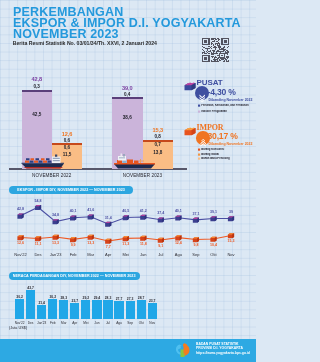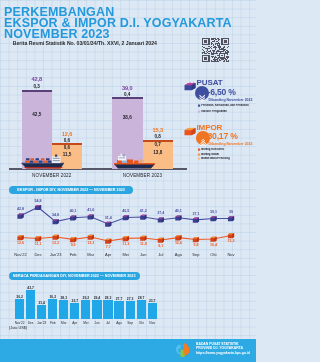--- a/index.html
+++ b/index.html
@@ -12,21 +12,21 @@
   }
   .grid {
     position:absolute; left:0; top:0; width:256px; height:339px;
     background-image:
       linear-gradient(to right, rgba(140,175,215,.20) 1px, transparent 1px),
       linear-gradient(to bottom, rgba(140,175,215,.20) 1px, transparent 1px);
     background-size:8.6px 8.6px;
     pointer-events:none;
   }
   
-  .hdr { position:absolute; left:4px; top:6.5px; width:250px; }
+  .hdr { position:absolute; left:13px; top:6.5px; width:250px; }
   .hdr .l { color:#2499dc; font-weight:bold; font-size:12.5px; line-height:11.2px;
             letter-spacing:0.17px; display:block; white-space:nowrap; }
   .sub { position:absolute; left:12.8px; top:39.5px; font-size:5.2px; color:#2c2c2c;
          font-weight:bold; letter-spacing:-0.03px; white-space:nowrap; }
   .qr { position:absolute; left:202px; top:38px; width:26px; height:20px; }
   
     .axis { position:absolute; left:9px; top:168.4px; width:178px; height:1.3px; background:#57576a; }
   .bar { position:absolute; bottom:0; }
   .grp-label { position:absolute; font-size:4.6px; color:#25252e; letter-spacing:.12px;
                text-align:center; white-space:nowrap; }
@@ -159,35 +159,35 @@
 </div>
 <div class="stat-title" style="left:196.5px;top:77.5px;color:#3f4fa0;">PUSAT</div>
 <div class="circ" style="left:195px;top:86px;width:14px;height:14px;background:#3f4fa0;"></div>
 <div style="position:absolute;left:198.8px;top:88.8px;width:6.4px;height:8.4px;">
 <svg viewBox="0 0 16 21" width="6.4" height="8.4">
   <path d="M8 7.5 L1.2 1.5 L1.2 4.8 L8 10.8 L14.8 4.8 L14.8 1.5 Z" fill="#fff"></path>
   <path d="M8 13.2 L1.2 7.2 L1.2 10.5 L8 16.5 L14.8 10.5 L14.8 7.2 Z" fill="#fff"></path>
   <path d="M8 18.9 L3.6 15 L3.6 17.1 L8 21 L12.4 17.1 L12.4 15 Z" fill="#fff"></path>
 </svg>
 </div>
-<div class="stat-val" style="left:207.5px;top:87.4px;color:#3f4fa0;">-6,50 %</div>
+<div class="stat-val" style="left:207.5px;top:87.4px;color:#3f4fa0;">-4,30 %</div>
 <div class="stat-note" style="left:208.5px;top:97.8px;color:#3f4fa0;">Dibanding November 2022</div>
 <div class="lgd" style="left:197.6px;top:104.1px;color:#1f1f2c;"><i style="background:#3f4fa0;"></i><span>Pertanian, Kehutanan, dan Perikanan</span></div>
 <div class="lgd" style="left:197.6px;top:109.6px;color:#1f1f2c;"><i style="background:#cbb4da;"></i><span>Industri Pengolahan</span></div>
 
 <div style="position:absolute;left:183.5px;top:121.5px;width:12px;height:9px;">
 <svg viewBox="0 0 24 18" width="12" height="9">
   <path d="M1 6.5 L9 2 L23 2 L23 12 L15 16.5 L1 16.5 Z" fill="#e8531e"></path>
   <path d="M1 6.5 L9 2 L23 2 L15 6.5 Z" fill="#f5943c"></path>
   <path d="M15 6.5 L23 2 L23 12 L15 16.5 Z" fill="#d34418"></path>
   <path d="M4.5 5 L12 1 L14.5 1 L7 5 Z" fill="#fcb44e"></path>
   <path d="M11.5 5 L19 1 L21.5 1 L14 5 Z" fill="#fcb44e"></path>
 </svg>
 </div>
-<div class="stat-title" style="left:196.5px;top:122.5px;color:#f07422;">IMPOR</div>
+<div class="stat-title" style="left:196.5px;top:122.5px;color:#f07422;font-family:Liberation Serif, serif;">IMPOR</div>
 <div class="circ" style="left:196px;top:131px;width:13.5px;height:13.5px;background:#f07422;"></div>
 <div style="position:absolute;left:199.6px;top:133.8px;width:6.4px;height:8.4px;">
 <svg viewBox="0 0 16 21" width="6.4" height="8.4">
   <path d="M8 13.5 L1.2 19.5 L1.2 16.2 L8 10.2 L14.8 16.2 L14.8 19.5 Z" fill="#fff"></path>
   <path d="M8 7.8 L1.2 13.8 L1.2 10.5 L8 4.5 L14.8 10.5 L14.8 13.8 Z" fill="#fff"></path>
   <path d="M8 2.1 L3.6 6 L3.6 3.9 L8 0 L12.4 3.9 L12.4 6 Z" fill="#fff"></path>
 </svg>
 </div>
 <div class="stat-val" style="left:207.5px;top:131.2px;color:#f07422;">30,17 %</div>
 <div class="stat-note" style="left:208.5px;top:141.6px;color:#f07422;">Dibanding November 2022</div>

